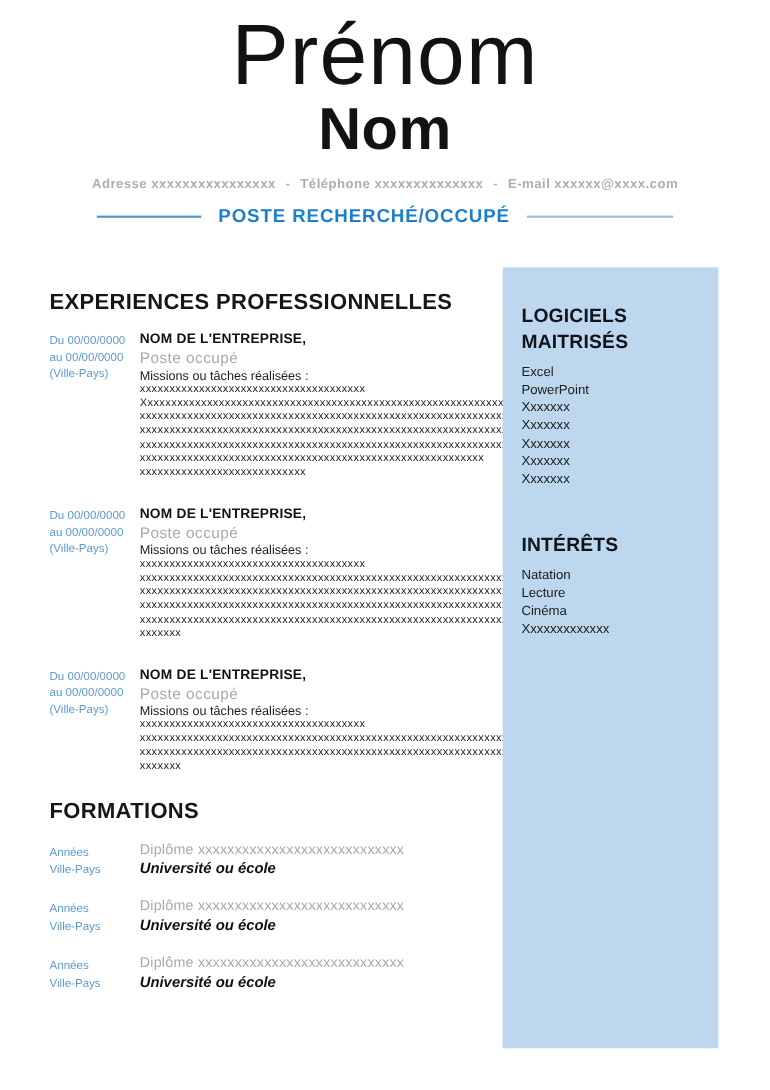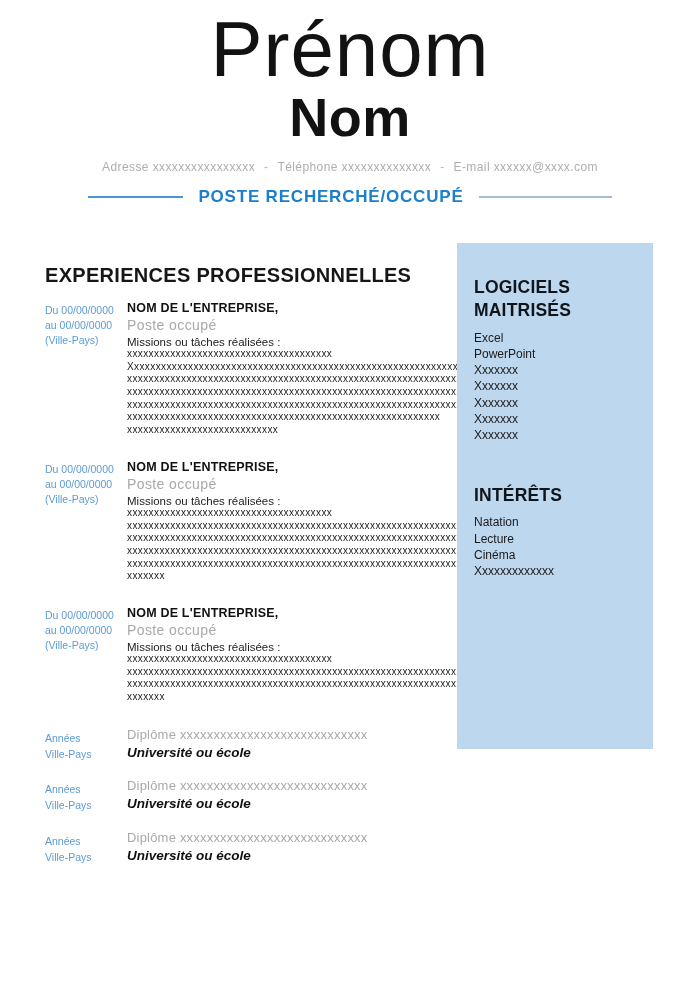--- a/index.html
+++ b/index.html
@@ -18,21 +18,21 @@
   .first-name {
     font-size:78px; font-weight:400; color:#121212;
     line-height:1.0; letter-spacing:1px;
   }
   .last-name {
     font-size:54px; font-weight:700; color:#121212;
     line-height:1.0; margin-top:2px; letter-spacing:0.5px;
   }
   .contact-line {
     margin-top:16px;
-    color:#aeaeae; font-size:12px; letter-spacing:0.4px;
+    color:#aeaeae; font-size:12px; letter-spacing:0.4px;font-weight:bold;
   }
   .contact-sep { margin:0 9px; color:#b5b5b5; }
   .position-row {
     margin-top:13px;
     display:flex; align-items:center; justify-content:center; gap:15px;
   }
   .position-title {
     color:#1b7fcc; font-weight:700; font-size:17px; letter-spacing:0.8px;
   }
   .hline { height:2px; display:inline-block; }
@@ -61,21 +61,21 @@
   .form-left {
     flex:0 0 82px; width:82px;
     color:#5b9bd5; font-size:10.5px; line-height:1.55; padding-top:3px;
   }
   .diploma { color:#a9a9a9; font-size:13px; letter-spacing:0.2px; }
   .school  { color:#111; font-size:13.5px; font-style:italic; font-weight:600; margin-top:3px; }
 
   
   .sidebar {
     position:absolute; left:457px; top:243px;
-    width:196px; height:506px;
+    width:196px; height:710px;
     background:#bdd7ee;
     padding:33px 17px 0 17px;
     color:#15181e;
   }
   .sb-heading {
     font-size:17.5px; font-weight:800; line-height:1.3;
     letter-spacing:0.2px; color:#10141b; margin-bottom:8px;
   }
   .sb-item { font-size:12px; line-height:1.36; color:#1b1b1b; }
   .sb-section-languages { margin-top:27px; }
@@ -158,20 +158,21 @@
         <div>
             <div class="xline">xxxxxxxxxxxxxxxxxxxxxxxxxxxxxxxxxxxxxx</div>
             <div class="xline">xxxxxxxxxxxxxxxxxxxxxxxxxxxxxxxxxxxxxxxxxxxxxxxxxxxxxxxxxxxxxx</div>
             <div class="xline">xxxxxxxxxxxxxxxxxxxxxxxxxxxxxxxxxxxxxxxxxxxxxxxxxxxxxxxxxxxxxx</div>
             <div class="xline">xxxxxxx</div>
           </div>
       </div>
     </div>
 
     <div class="formations-block">
+      <div class="section-heading">FORMATIONS</div>
 
       <div class="form-entry">
         <div class="form-left">
           <div>Années</div>
           <div>Ville-Pays</div>
         </div>
         <div>
           <div class="diploma">Diplôme xxxxxxxxxxxxxxxxxxxxxxxxxxxx</div>
           <div class="school">Université ou école</div>
         </div>

